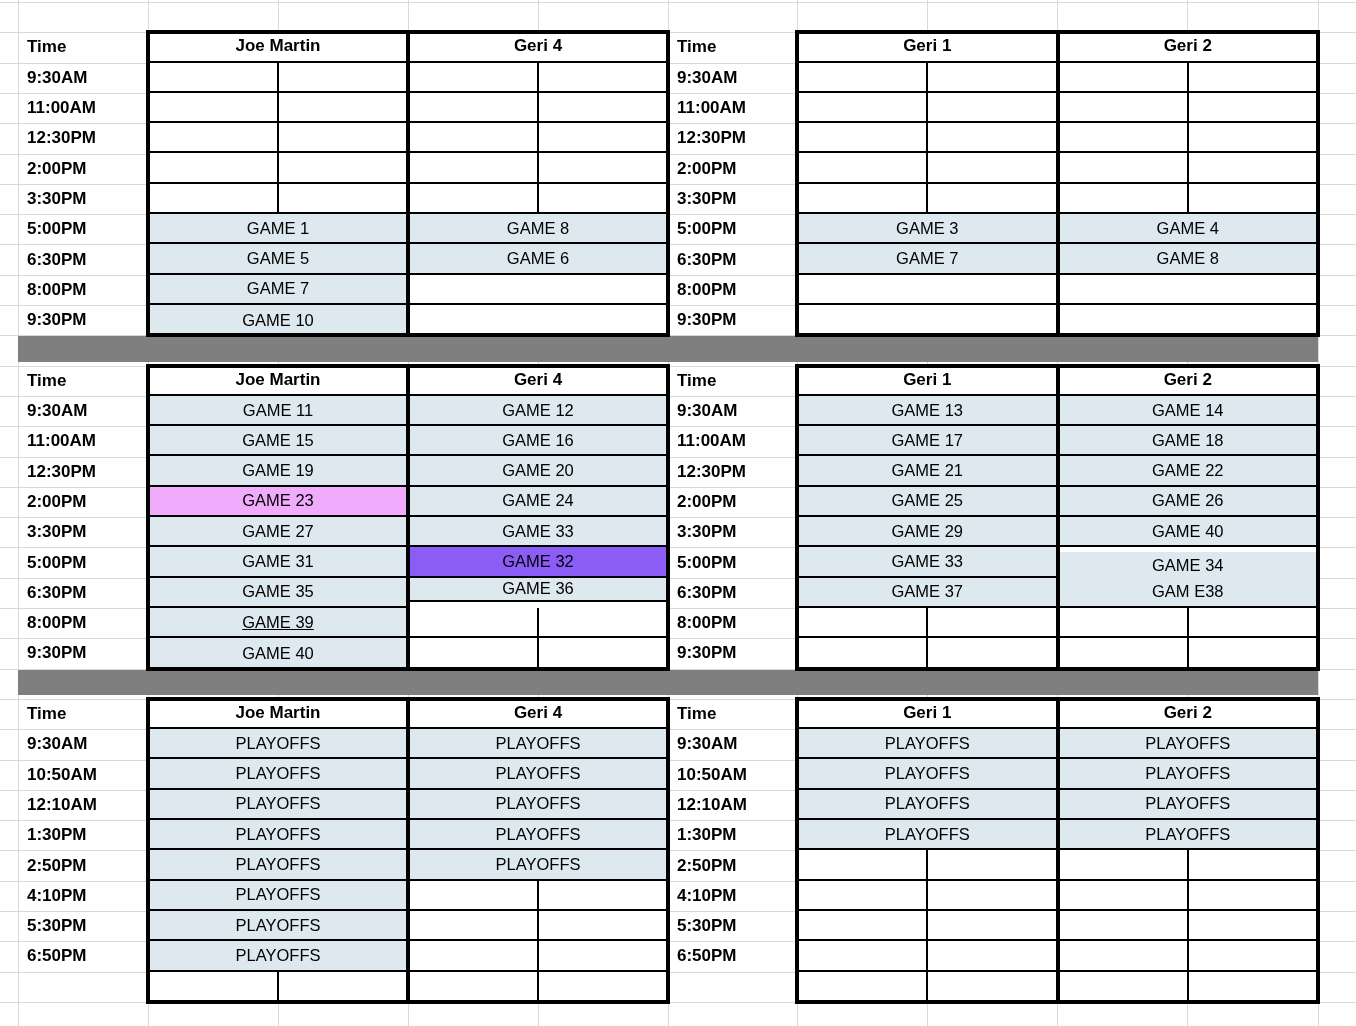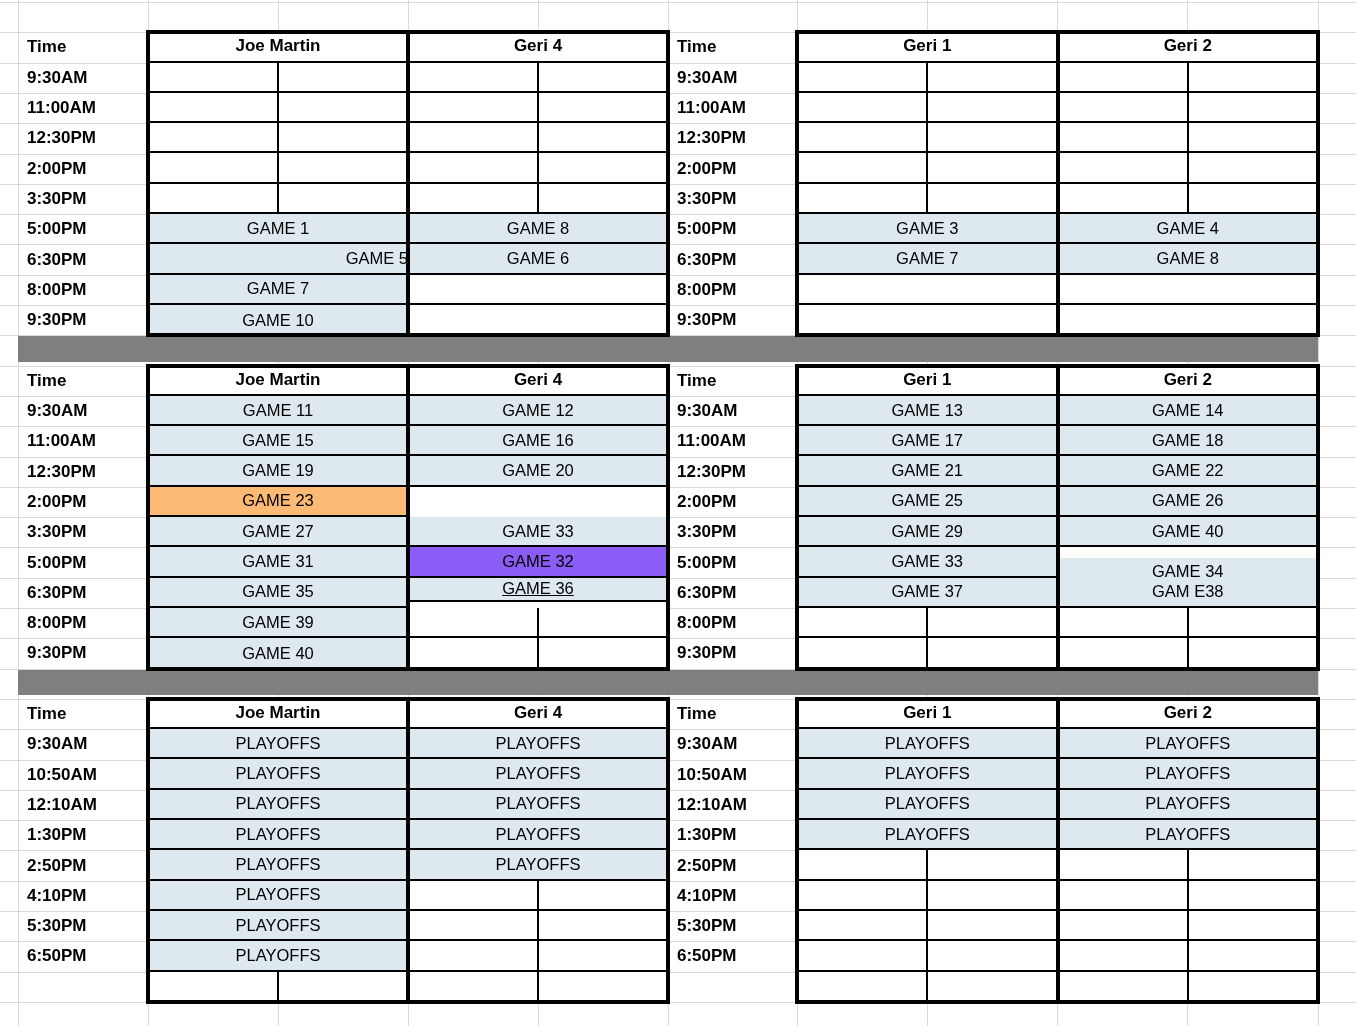--- a/index.html
+++ b/index.html
@@ -138,21 +138,21 @@
       </div>
       <div class="cell" style="left: 260px; top: 151.5px; width: 260px; height: 30.3px; background: rgb(255, 255, 255); border-bottom: 2px solid rgb(0, 0, 0);">
         <div class="subdiv" style="left: 129px; background: rgb(0, 0, 0);"></div>
       </div>
       <div class="cell" style="left: 0px; top: 181.8px; width: 260px; height: 30.3px; background: rgb(221, 233, 239); border-bottom: 2px solid rgb(0, 0, 0);">
         <span>GAME 1</span>
       </div>
       <div class="cell" style="left: 260px; top: 181.8px; width: 260px; height: 30.3px; background: rgb(221, 233, 239); border-bottom: 2px solid rgb(0, 0, 0);">
         <span>GAME 8</span>
       </div>
-      <div class="cell" style="left: 0px; top: 212.1px; width: 260px; height: 30.3px; background: rgb(221, 233, 239); border-bottom: 2px solid rgb(0, 0, 0); justify-content: flex-end;">
+      <div class="cell" style="left: 0px; top: 212.1px; width: 260px; height: 30.3px; background: rgb(221, 233, 239); border-bottom: 2px solid rgb(0, 0, 0);">
         <span>GAME 5</span>
       </div>
       <div class="cell" style="left: 260px; top: 212.1px; width: 260px; height: 30.3px; background: rgb(221, 233, 239); border-bottom: 2px solid rgb(0, 0, 0);">
         <span>GAME 6</span>
       </div>
       <div class="cell" style="left: 0px; top: 242.4px; width: 260px; height: 30.3px; background: rgb(221, 233, 239); border-bottom: 2px solid rgb(0, 0, 0);">
         <span>GAME 7</span>
       </div>
       <div class="cell" style="left: 260px; top: 242.4px; width: 260px; height: 30.3px; background: rgb(255, 255, 255); border-bottom: 2px solid rgb(0, 0, 0);"></div>
       <div class="cell" style="left: 0px; top: 272.7px; width: 260px; height: 30.3px; background: rgb(221, 233, 239); border-bottom: none;">
@@ -248,42 +248,45 @@
       </div>
       <div class="cell" style="left: 260px; top: 60.6px; width: 260px; height: 30.3px; background: rgb(221, 233, 239); border-bottom: 2px solid rgb(0, 0, 0); justify-content: center;">
         <span>GAME 16</span>
       </div>
       <div class="cell" style="left: 0px; top: 90.9px; width: 260px; height: 30.3px; background: rgb(221, 233, 239); border-bottom: 2px solid rgb(0, 0, 0);">
         <span>GAME 19</span>
       </div>
       <div class="cell" style="left: 260px; top: 90.9px; width: 260px; height: 30.3px; background: rgb(221, 233, 239); border-bottom: 2px solid rgb(0, 0, 0);">
         <span>GAME 20</span>
       </div>
-      <div class="cell" style="left: 0px; top: 121.2px; width: 260px; height: 30.3px; background: #fdba74; border-bottom: 2px solid rgb(0, 0, 0);">
+      <div class="cell" style="left: 0px; top: 121.2px; width: 260px; height: 30.3px; background: #f0abfc; border-bottom: 2px solid rgb(0, 0, 0);">
         <span>GAME 23</span>
+      </div>
+      <div class="cell" style="left: 260px; top: 121.2px; width: 260px; height: 30.3px; background: rgb(221, 233, 239); border-bottom: 2px solid rgb(0, 0, 0);">
+        <span>GAME 24</span>
       </div>
       <div class="cell" style="left: 0px; top: 151.5px; width: 260px; height: 30.3px; background: rgb(221, 233, 239); border-bottom: 2px solid rgb(0, 0, 0);">
         <span>GAME 27</span>
       </div>
       <div class="cell" style="left: 260px; top: 151.5px; width: 260px; height: 30.3px; background: rgb(221, 233, 239); border-bottom: 2px solid rgb(0, 0, 0);">
         <span>GAME 33</span>
       </div>
       <div class="cell" style="left: 0px; top: 181.8px; width: 260px; height: 30.3px; background: rgb(221, 233, 239); border-bottom: 2px solid rgb(0, 0, 0);">
         <span>GAME 31</span>
       </div>
       <div class="cell" style="left: 260px; top: 181.8px; width: 260px; height: 30.3px; background: #8b5cf6; border-bottom: 2px solid rgb(0, 0, 0);">
         <span>GAME 32</span>
       </div>
       <div class="cell" style="left: 0px; top: 212.1px; width: 260px; height: 30.3px; background: rgb(221, 233, 239); border-bottom: 2px solid rgb(0, 0, 0);">
         <span>GAME 35</span>
       </div>
-      <div class="cell" style="left: 260px; top: 212.1px; width: 260px; height: 24px; background: rgb(221, 233, 239); border-bottom: 2px solid rgb(0, 0, 0); text-decoration: underline;">
+      <div class="cell" style="left: 260px; top: 212.1px; width: 260px; height: 24px; background: rgb(221, 233, 239); border-bottom: 2px solid rgb(0, 0, 0);">
         <span>GAME 36</span>
       </div>
-      <div class="cell" style="left: 0px; top: 242.4px; width: 260px; height: 30.3px; background: rgb(221, 233, 239); border-bottom: 2px solid rgb(0, 0, 0);">
+      <div class="cell" style="left: 0px; top: 242.4px; width: 260px; height: 30.3px; background: rgb(221, 233, 239); border-bottom: 2px solid rgb(0, 0, 0); text-decoration: underline;">
         <span>GAME 39</span>
       </div>
       <div class="cell" style="left: 260px; top: 242.4px; width: 260px; height: 30.3px; background: rgb(255, 255, 255); border-bottom: 2px solid rgb(0, 0, 0);">
         <div class="subdiv" style="left: 129px; background: rgb(0, 0, 0);"></div>
       </div>
       <div class="cell" style="left: 0px; top: 272.7px; width: 260px; height: 30.3px; background: rgb(221, 233, 239); border-bottom: none;">
         <span>GAME 40</span>
       </div>
       <div class="cell" style="left: 260px; top: 272.7px; width: 260px; height: 30.3px; background: rgb(255, 255, 255); border-bottom: none;">
         <div class="subdiv" style="left: 129px; background: rgb(0, 0, 0);"></div>
@@ -320,21 +323,21 @@
       </div>
       <div class="cell" style="left: 0px; top: 151.5px; width: 260.5px; height: 30.3px; background: rgb(221, 233, 239); border-bottom: 2px solid rgb(0, 0, 0);">
         <span>GAME 29</span>
       </div>
       <div class="cell" style="left: 260.5px; top: 151.5px; width: 260.5px; height: 30.3px; background: rgb(221, 233, 239); border-bottom: 2px solid rgb(0, 0, 0);">
         <span>GAME 40</span>
       </div>
       <div class="cell" style="left: 0px; top: 181.8px; width: 260.5px; height: 30.3px; background: rgb(221, 233, 239); border-bottom: 2px solid rgb(0, 0, 0);">
         <span>GAME 33</span>
       </div>
-      <div class="cell" style="left: 260.5px; top: 192px; width: 260.5px; height: 30px; background: rgb(221, 233, 239); border-bottom: 2px solid rgb(0, 0, 0);">
+      <div class="cell" style="left: 260.5px; top: 186px; width: 260.5px; height: 30px; background: rgb(221, 233, 239); border-bottom: 2px solid rgb(0, 0, 0);">
         <span>GAME 34</span>
       </div>
       <div class="cell" style="left: 0px; top: 212.1px; width: 260.5px; height: 30.3px; background: rgb(221, 233, 239); border-bottom: 2px solid rgb(0, 0, 0);">
         <span>GAME 37</span>
       </div>
       <div class="cell" style="left: 260.5px; top: 212.1px; width: 260.5px; height: 30.3px; background: rgb(221, 233, 239); border-bottom: 2px solid rgb(0, 0, 0);">
         <span>GAM E38</span>
       </div>
       <div class="cell" style="left: 0px; top: 242.4px; width: 260.5px; height: 30.3px; background: rgb(255, 255, 255); border-bottom: 2px solid rgb(0, 0, 0);">
         <div class="subdiv" style="left: 129.25px; background: rgb(0, 0, 0);"></div>

